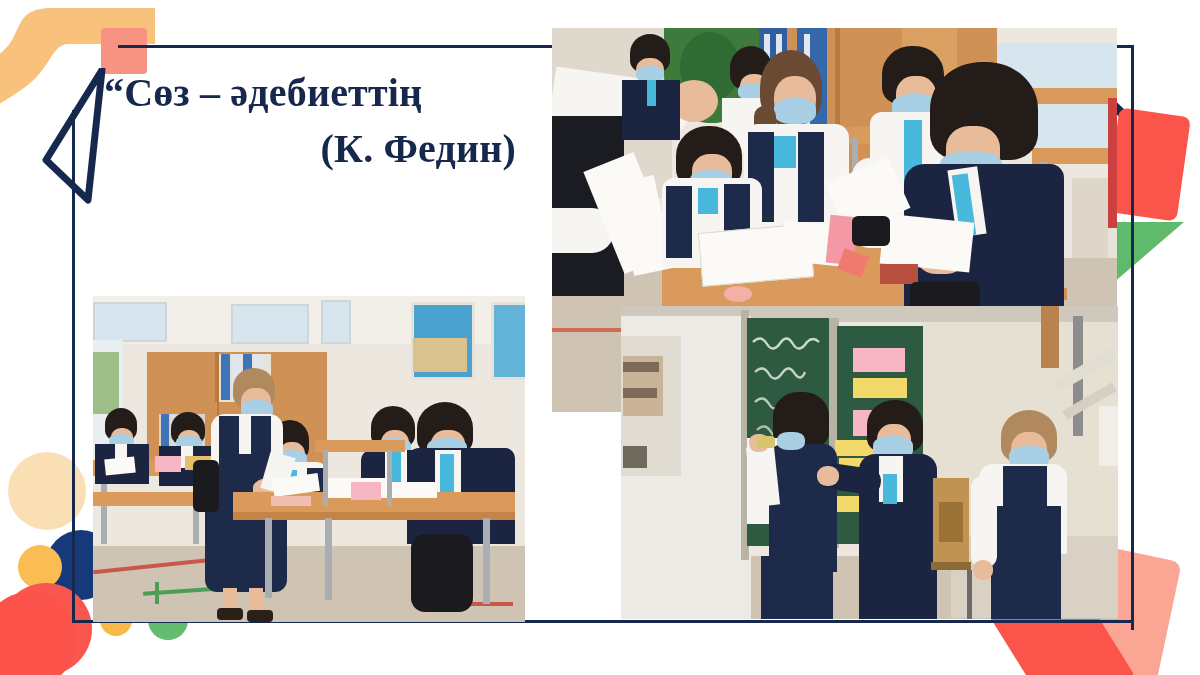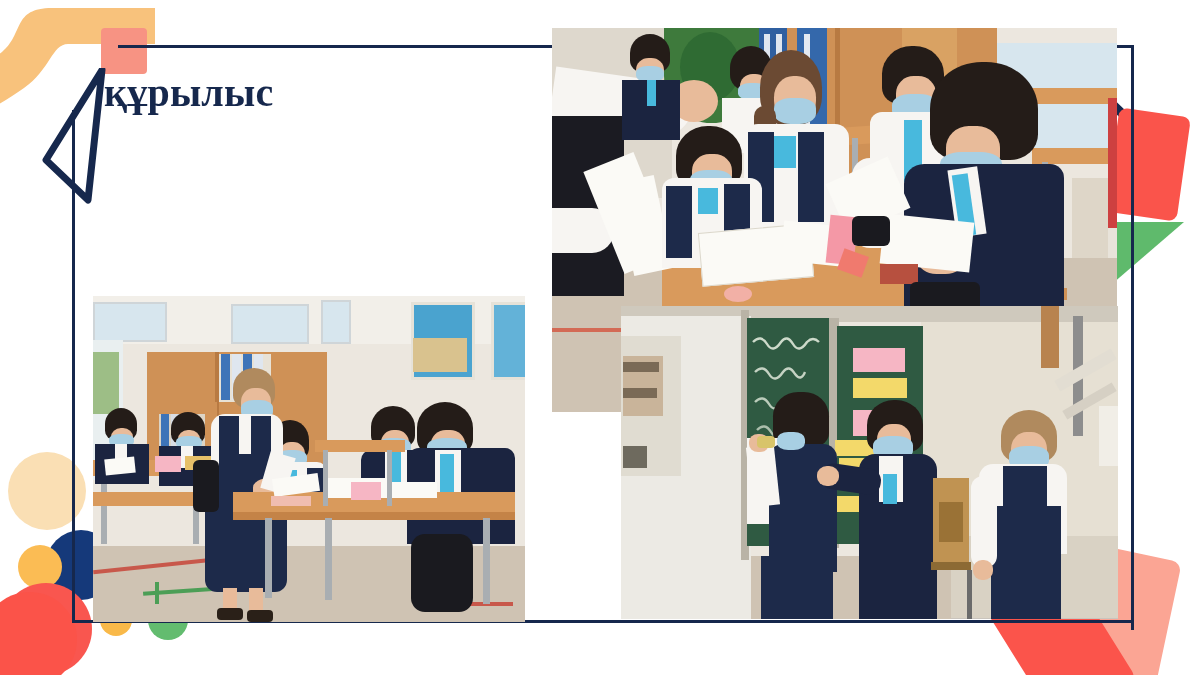--- a/index.html
+++ b/index.html
@@ -138,21 +138,22 @@
   <div class="deco tri-green"></div>
   <div class="deco card-salmon"></div>
   <div class="deco card-red"></div>
 
   <div class="deco frame-top"></div>
   <div class="deco frame-right"></div>
   <div class="deco frame-bottom"></div>
   <div class="deco frame-left"></div>
 
   <div class="title-block">
-    <div class="title-line">құрылыс</div>
+    <div class="title-line">“Сөз – әдебиеттің</div>
+    <div class="title-line attrib">(К. Федин)</div>
   </div>
 
   <div class="photo photo-top-right">
     <div class="ph-inner">
 
       <div class="p wall" style="left:0;top:0;width:565px;height:230px;"></div>
       <div class="p wall2" style="left:0;top:0;width:120px;height:170px;"></div>
       <div class="p cab" style="left:230px;top:0;width:110px;height:150px;"></div>
       <div class="p cab-d" style="left:283px;top:0;width:5px;height:150px;"></div>
       <div class="p cab" style="left:300px;top:0;width:55px;height:160px;"></div>

